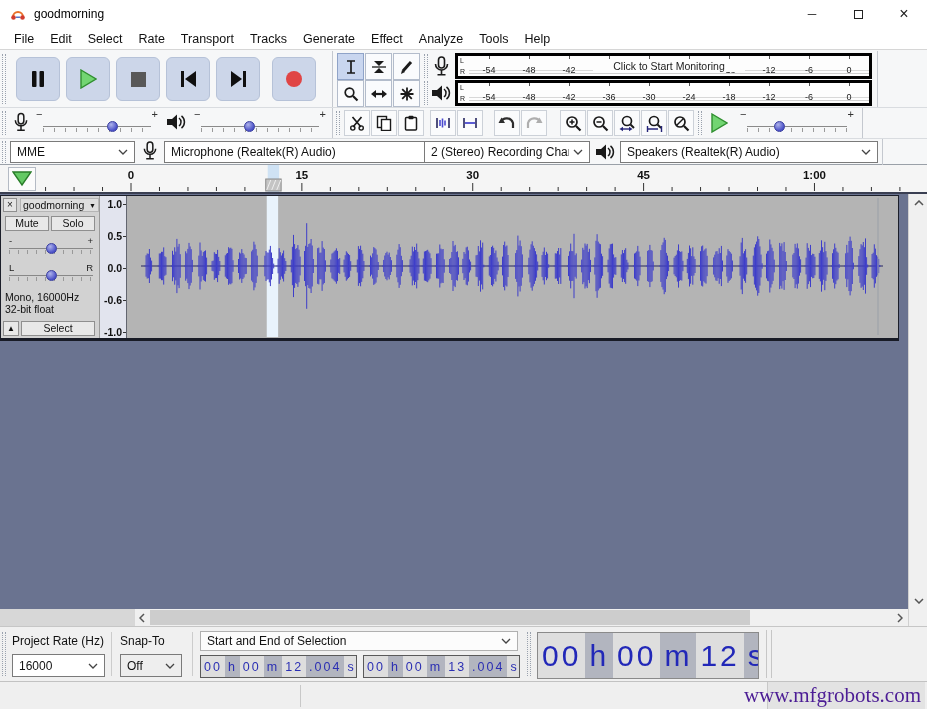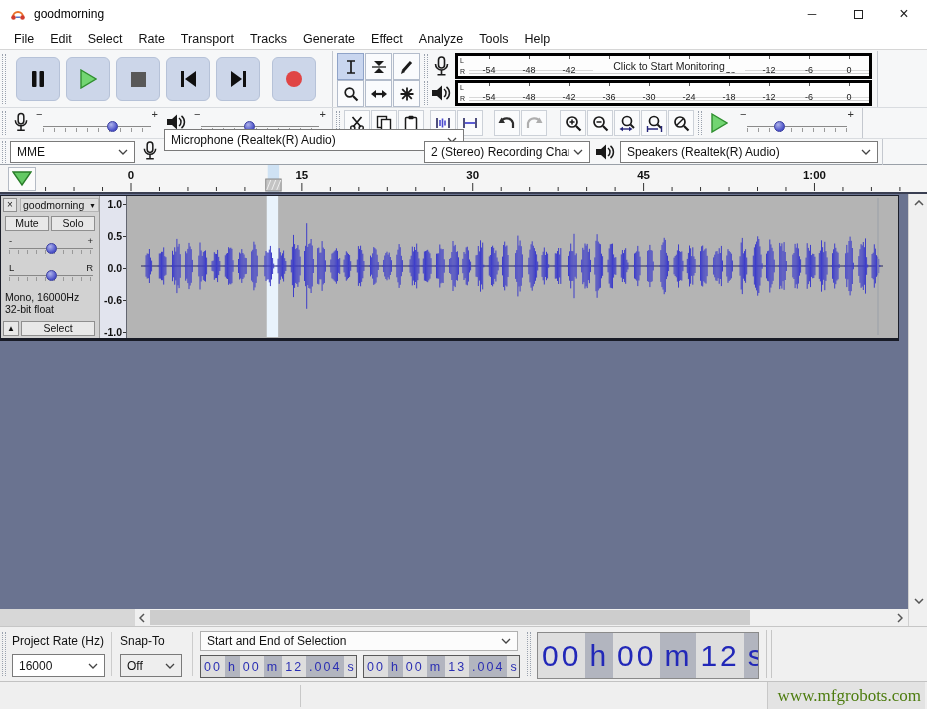--- a/index.html
+++ b/index.html
@@ -95,21 +95,21 @@
   .tg.light { background:#dedede; }
   .tg.dark { background:#b2b5bf; }
   .bigtime { position:absolute; left:537px; top:5px; width:222px; height:47px; border:1px solid #8a8a8a; background:#d7d7d7; display:flex; align-items:stretch; overflow:hidden; }
   .bigtime .tg { font-size:30px; letter-spacing:3px; padding:0 4px; color:#2228b8; }
 
   
   .statusbar { position:absolute; left:0; top:681px; width:927px; height:28px; background:#efefef; border-top:1px solid #c2c2c2; }
   .status-text { position:absolute; left:12px; top:7px; font-size:12px; color:#111;margin-top:36px; }
   .status-sep { position:absolute; top:3px; width:1px; height:22px; background:#c8c8c8; }
   .watermark-zone { position:absolute; right:2px; top:0; width:158px; height:27px; background:#e3e3e3; border-left:1px solid #c8c8c8; display:flex; align-items:center; justify-content:flex-end; }
-  .watermark { font-family:"Liberation Serif", serif; font-size:17px; color:#4d7c0f; padding-right:4px; }
+  .watermark { font-family:"Liberation Serif", serif; font-size:21px; color:#4c1d95; padding-right:4px; }
 
   svg { display:block; }
 </style>
 </head>
 <body>
 
 <div class="titlebar">
   <svg class="app-icon" viewBox="0 0 16 16">
     <path d="M3,11 a5,5 0 0 1 10,0" fill="none" stroke="#e8712a" stroke-width="2"></path>
     <circle cx="3.5" cy="11.5" r="2.3" fill="#d23b2e"></circle>
@@ -405,21 +405,21 @@
     <span class="ctext">MME</span>
     <svg class="chev" width="10" height="6" viewBox="0 0 10 6">
         <polyline points="1,1 5,5 9,1" fill="none" stroke="#444" stroke-width="1.3"></polyline>
       </svg>
   </div>
   <svg class="abs" style="left:142px; top:90px;" width="16" height="23" viewBox="0 0 17 22">
     <rect x="5.5" y="1" width="6" height="11" rx="3" fill="none" stroke="#1a1a1a" stroke-width="1.6"></rect>
     <path d="M2.5,8 a6,6 0 0 0 12,0" fill="none" stroke="#1a1a1a" stroke-width="1.6"></path>
     <path d="M8.5,14 V18 M4.5,18.8 H12.5" stroke="#1a1a1a" stroke-width="1.6"></path>
   </svg>
-  <div class="combo" style="left:164px; top:79px; width:300px;">
+  <div class="combo" style="left:164px; top:91px; width:300px;">
     <span class="ctext">Microphone (Realtek(R) Audio)</span>
     <svg class="chev" width="10" height="6" viewBox="0 0 10 6">
         <polyline points="1,1 5,5 9,1" fill="none" stroke="#444" stroke-width="1.3"></polyline>
       </svg>
   </div>
   <div class="combo" style="left:424px; top:91px; width:166px;">
     <span class="ctext">2 (Stereo) Recording Chann</span>
     <svg class="chev" width="10" height="6" viewBox="0 0 10 6">
         <polyline points="1,1 5,5 9,1" fill="none" stroke="#444" stroke-width="1.3"></polyline>
       </svg>

